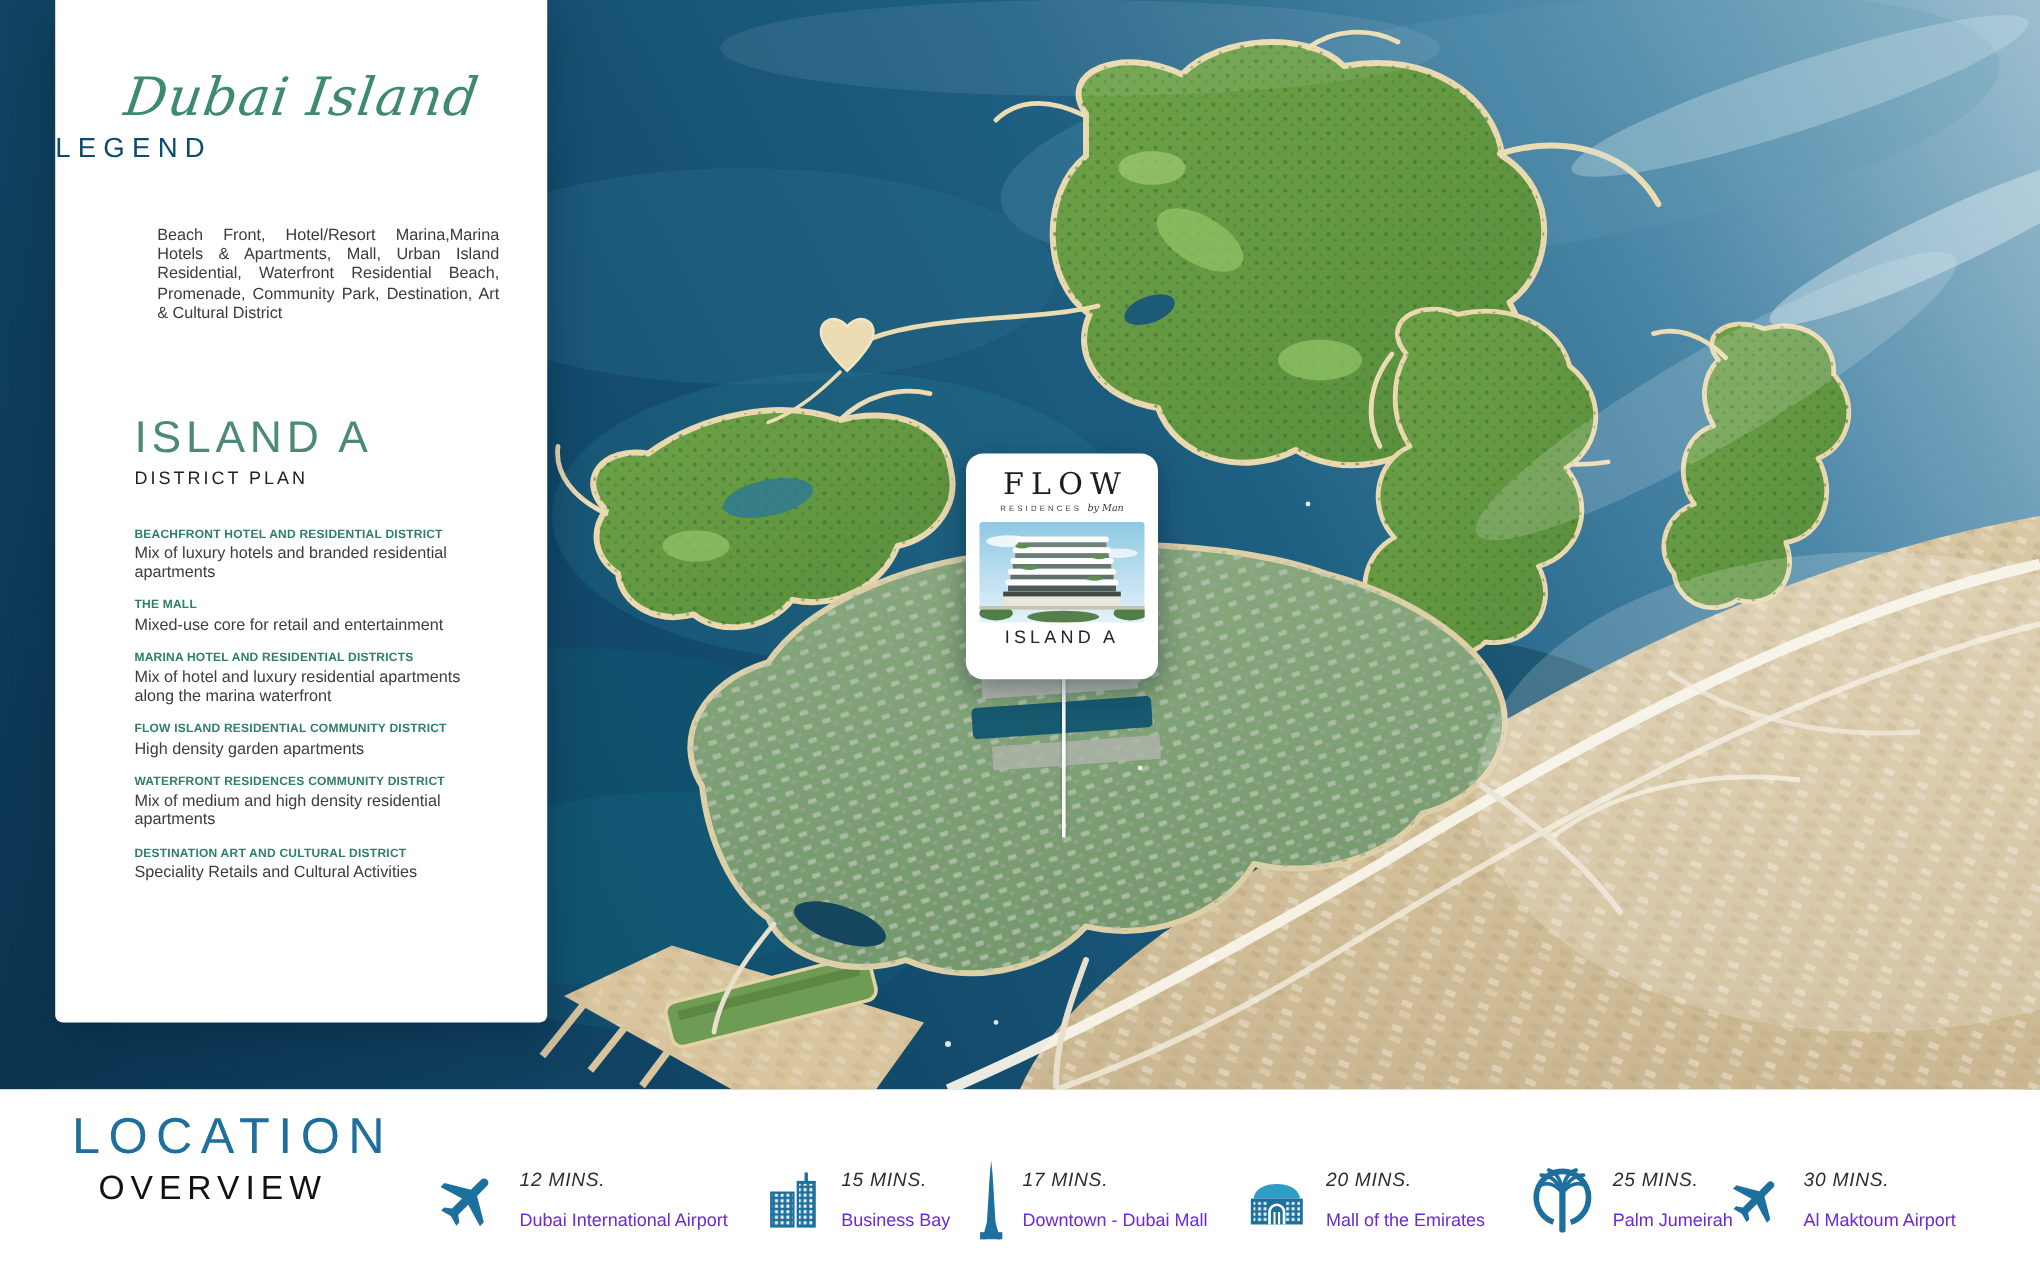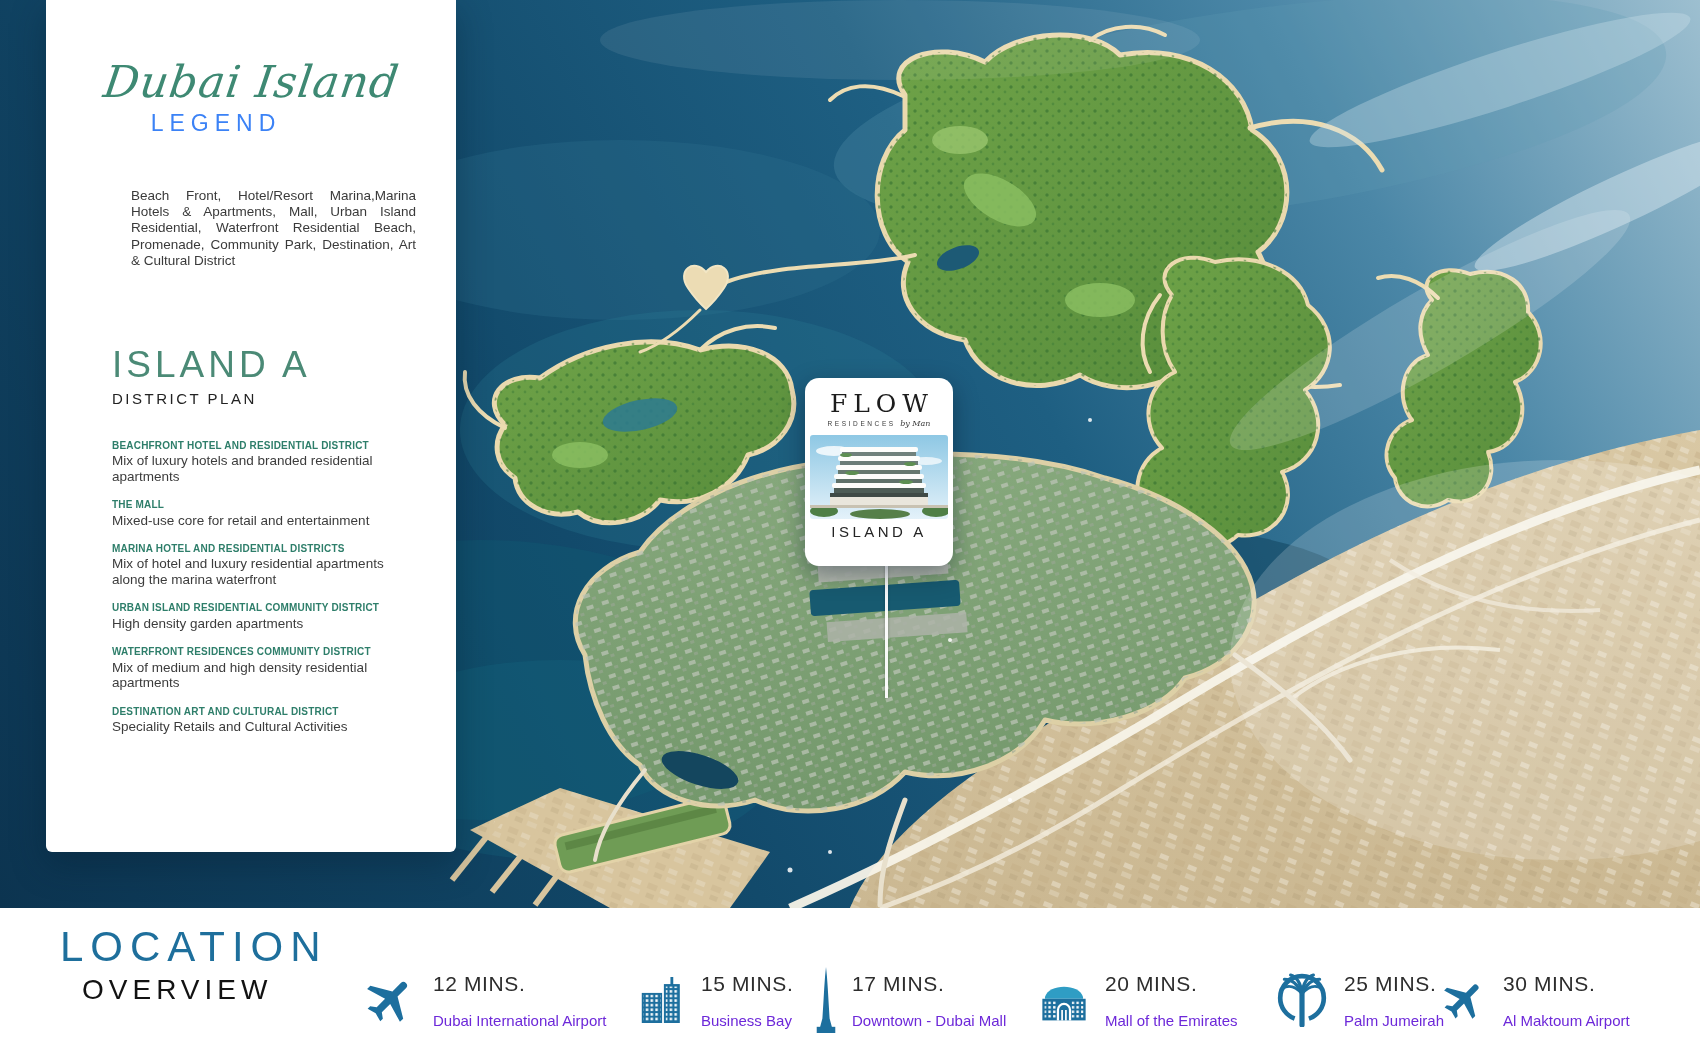--- a/index.html
+++ b/index.html
@@ -18,22 +18,22 @@
     background:#ffffff; border-radius:0 0 6px 6px;
     box-shadow:0 12px 34px rgba(6,28,48,.38);
   }
   .brand { position:absolute; top:58px; left:0; right:0; text-align:center; }
   .brand-script {
     font-family:"DejaVu Serif", serif; font-style:italic;
     font-size:44px; line-height:1.1; color:#3e8973; letter-spacing:1px;
     transform:skewX(-8deg); display:inline-block;
   }
   .brand-sub {
-    margin-top:4px; text-align:center; padding-right:70px;
-    font-size:23px; letter-spacing:6px; font-weight:300; color:#3b82f6;
+    margin-top:4px; text-align:left; padding-right:70px;
+    font-size:23px; letter-spacing:6px; font-weight:300; color:#0c4a6e;
   }
   .legend-text {
     position:absolute; top:188px; left:85px; right:40px;
     font-size:13.5px; line-height:1.2; color:#3a3a3a; text-align:justify;
   }
   .section { position:absolute; top:346px; left:66px; right:38px; }
   .section-title {
     font-size:37px; letter-spacing:4px; font-weight:300; color:#4b8a76; line-height:1;
   }
   .section-sub {
@@ -42,21 +42,21 @@
   .districts { position:absolute; top:440px; left:66px; right:36px; }
   .district { margin-bottom:15px; }
   .district-title {
     font-size:10px; font-weight:bold; letter-spacing:.2px;
     color:#2e7e6a; line-height:1.13;
   }
   .district-desc { font-size:13.5px; color:#3c3c3c; line-height:1.15; margin-top:2px; }
 
   
   .flow-card {
-    position:absolute; left:805px; top:378px; width:148px; height:188px;
+    position:absolute; left:805px; top:378px; width:160px; height:188px;
     background:#ffffff; border-radius:14px; text-align:center;
     box-shadow:0 8px 24px rgba(0,18,38,.4); box-sizing:border-box; padding-top:11px;
   }
   .flow-logo {
     font-family:"DejaVu Serif", serif; font-weight:300;
     font-size:25px; letter-spacing:6px; color:#1c1c1c; padding-left:6px;
   }
   .flow-sub { margin-top:1px; font-size:6.5px; letter-spacing:2.6px; color:#3a3a3a; }
   .flow-by { font-family:"DejaVu Serif", serif; font-style:italic; font-size:8px; letter-spacing:0; }
   .flow-thumb { width:138px; height:84px; margin:7px auto 4px auto; border-radius:3px; overflow:hidden; }
@@ -75,21 +75,21 @@
   .loc-title {
     font-size:42px; letter-spacing:7px; font-weight:300; color:#1e6f9c; line-height:1;
   }
   .loc-sub {
     margin-top:8px; margin-left:22px; font-size:28px; letter-spacing:5px;
     font-weight:300; color:#121212; line-height:1;
   }
   .f-item { position:absolute; top:50px; height:84px; display:flex; align-items:center; gap:15px; }
   .f-icon { flex:0 0 auto; display:flex; align-items:center; }
   .f-text { display:flex; flex-direction:column; }
-  .f-time { font-size:21px; color:#2d2d2d; letter-spacing:.6px; }
+  .f-time { font-size:16px; color:#2d2d2d; letter-spacing:.6px;font-style:italic; }
   .f-place { font-size:15px; color:#6d28d9; margin-top:16px; }
 </style>
 </head>
 <body>
 
 <div class="stage">
 
   <div class="map">
     <svg viewBox="0 0 1700 908" preserveAspectRatio="none">
       <defs>
@@ -295,21 +295,21 @@
       </div>
       <div class="district">
         <div class="district-title">THE MALL</div>
         <div class="district-desc">Mixed-use core for retail and entertainment</div>
       </div>
       <div class="district">
         <div class="district-title">MARINA HOTEL AND RESIDENTIAL DISTRICTS</div>
         <div class="district-desc">Mix of hotel and luxury residential apartments along the marina waterfront</div>
       </div>
       <div class="district">
-        <div class="district-title">URBAN ISLAND RESIDENTIAL COMMUNITY DISTRICT</div>
+        <div class="district-title">FLOW ISLAND RESIDENTIAL COMMUNITY DISTRICT</div>
         <div class="district-desc">High density garden apartments</div>
       </div>
       <div class="district">
         <div class="district-title">WATERFRONT RESIDENCES COMMUNITY DISTRICT</div>
         <div class="district-desc">Mix of medium and high density residential apartments</div>
       </div>
       <div class="district">
         <div class="district-title">DESTINATION ART AND CULTURAL DISTRICT</div>
         <div class="district-desc">Speciality Retails and Cultural Activities</div>
       </div>

